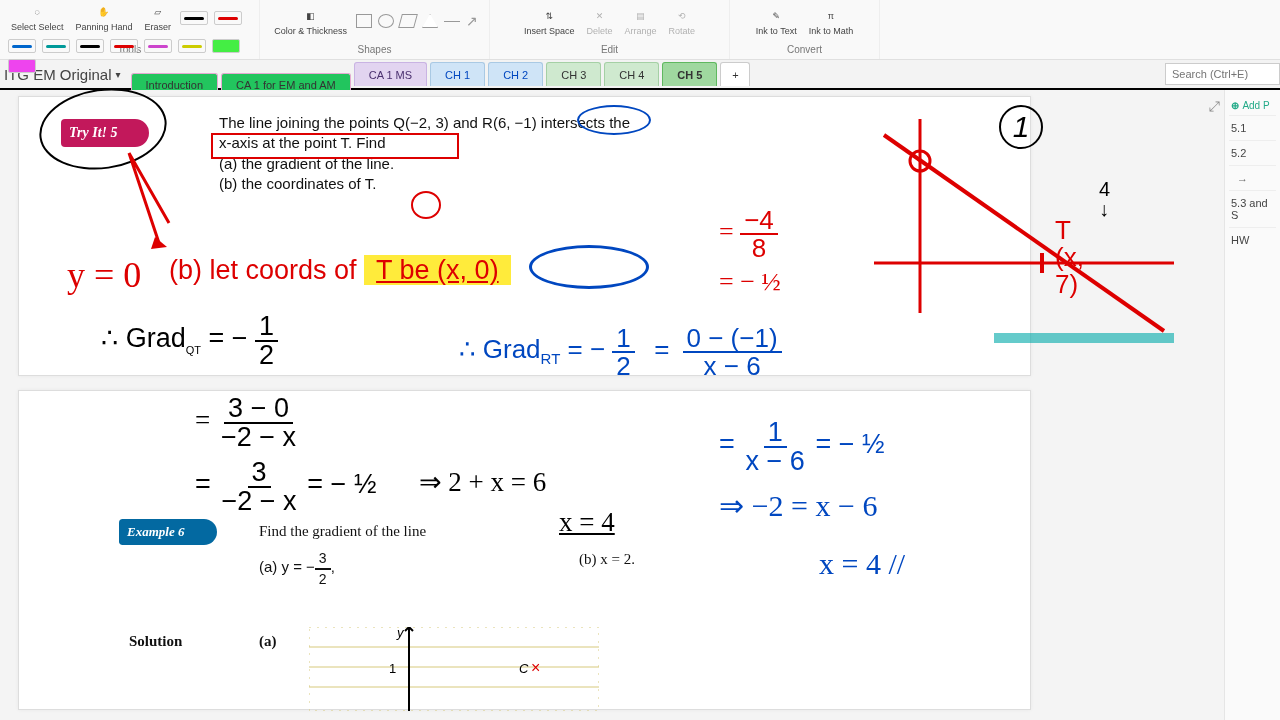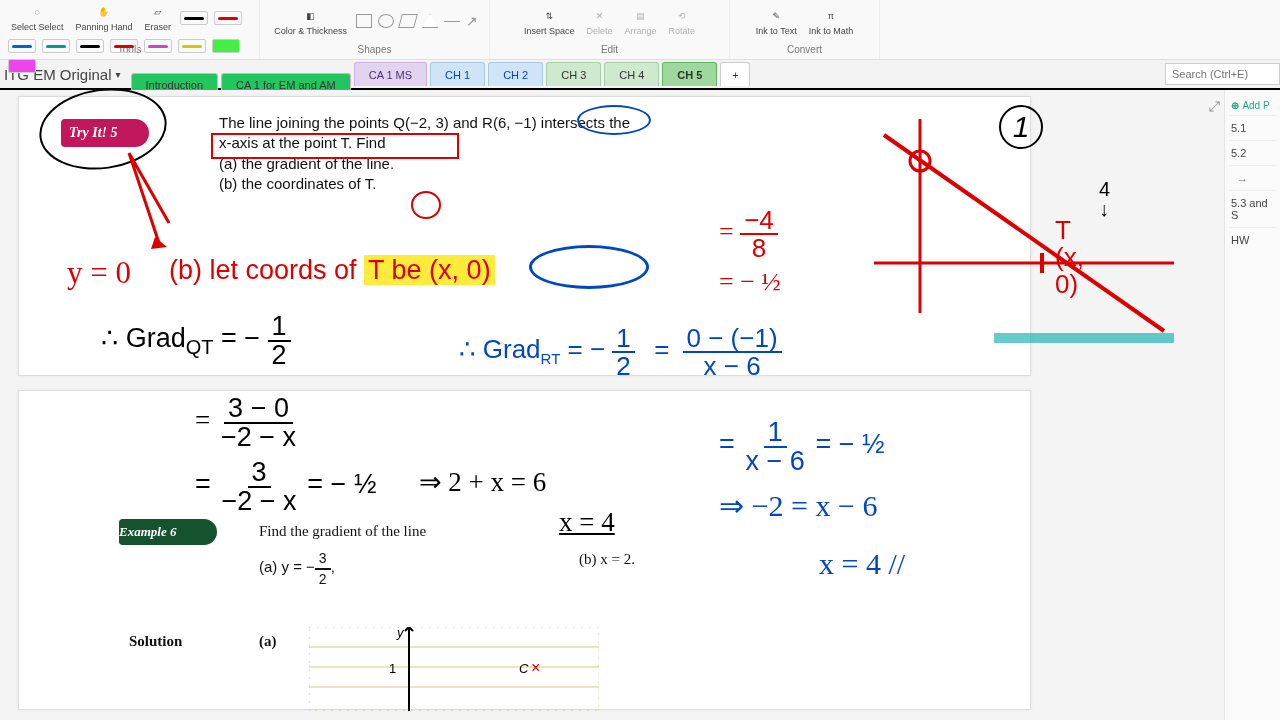--- a/index.html
+++ b/index.html
@@ -42,26 +42,26 @@
 .side .add { color: #2a8; cursor: pointer; padding: 4px 2px; display: flex; align-items: center; gap: 3px; font-size: 10px; white-space: nowrap; }
 .side .pg { padding: 6px 2px; color: #444; cursor: pointer; border-top: 1px solid #eee; }
 .side .pg.indent { padding-left: 8px; color: #666; }
 
 
 .print { font-family: Georgia, "Times New Roman", serif; font-size: 15px; color: #111; position: absolute; line-height: 1.35; }
 
 
 .hand { font-family: "Comic Sans MS", "Segoe Script", cursive; position: absolute; line-height: 1; }
 .red { color: #d00; } .blue { color: #0047c0; } .black { color: #000; }
-.hl { background: #ffeb3b; padding: 0 4px; }
+.hl { background: #ffeb3b; padding: 0 12px; text-decoration: underline; }
 
 
 .badge-try { position: absolute; left: 42px; top: 22px; width: 88px; height: 28px; background: #c2185b; border-radius: 4px 14px 14px 4px; color: #fff; font: italic 700 14px Georgia; display: flex; align-items: center; padding-left: 8px; }
 .badge-try::after { content: ""; position: absolute; inset: -30px -18px -22px -22px; border: 2px solid #000; border-radius: 50%; transform: rotate(-8deg); }
-.badge-ex { width: 98px; height: 26px; background: #14532d; border-radius: 4px 14px 14px 4px; color: #fff; font: italic 700 13px Georgia; display: flex; align-items: center; position: absolute; }
+.badge-ex { width: 98px; height: 26px; background: #0369a1; border-radius: 4px 14px 14px 4px; color: #fff; font: italic 700 13px Georgia; display: flex; align-items: center; padding-left: 8px; position: absolute; }
 
 
 .circ { position: absolute; border: 2px solid; border-radius: 50%; }
 .box-red { position: absolute; border: 2px solid #d00; }
 .frac { display: inline-flex; flex-direction: column; align-items: center; vertical-align: middle; }
 .frac .n { border-bottom: 2px solid currentColor; padding: 0 4px; }
 .frac .d { padding: 0 4px; }
 
 .scroll-hint { position:absolute; right:4px; top:8px; color:#888; font-size:14px; }
 
@@ -206,33 +206,33 @@
 
     <svg class="axis" style="left:855px; top:16px" width="300" height="230">
       <line x1="46" y1="6" x2="46" y2="200" stroke="#d00" stroke-width="3"></line>
       <line x1="0" y1="150" x2="300" y2="150" stroke="#d00" stroke-width="3"></line>
       <line x1="10" y1="22" x2="290" y2="218" stroke="#d00" stroke-width="4"></line>
       <circle cx="46" cy="48" r="10" fill="none" stroke="#d00" stroke-width="3"></circle>
       <line x1="168" y1="140" x2="168" y2="160" stroke="#d00" stroke-width="4"></line>
       <path d="M120 225 L300 225" stroke="#0aa" stroke-width="10" opacity=".6"></path>
     </svg>
     <div class="hand red" style="left:1036px; top:120px; font-size:26px;">
-      <span>T</span><br><span>(x, 0)</span>
+      <span>T</span><br><span>(x, 7)</span>
     </div>
     <div class="hand black" style="left:1080px; top:82px; font-size:20px;"><span>4</span><br>↓</div>
 
-    <div class="hand red" style="left:48px; top:160px; font-size:31px;">y = 0</div>
+    <div class="hand red" style="left:48px; top:160px; font-size:36px;">y = 0</div>
 
     <div class="hand red" style="left:150px; top:160px; font-size:27px;">
       <span>(b)  let coords of </span><span class="hl">T be (x, 0)</span>
     </div>
     <div class="circ" style="left:510px; top:148px; width:120px; height:44px; border-color:#0047c0; border-width:3px;"></div>
 
     <div class="hand black" style="left:82px; top:216px; font-size:27px;">
-      <span>∴  Grad</span><sub style="font-size:20px">QT</sub><span> =  − </span>
+      <span>∴  Grad</span><sub style="font-size:11px">QT</sub><span> =  − </span>
       <span class="frac">
             <span class="n">1</span>
             <span class="d">2</span>
           </span>
     </div>
 
     <div class="hand blue" style="left:440px; top:228px; font-size:26px;">
       <span>∴  Grad</span><sub style="font-size:15px">RT</sub><span> = − </span>
       <span class="frac">
             <span class="n">1</span>

